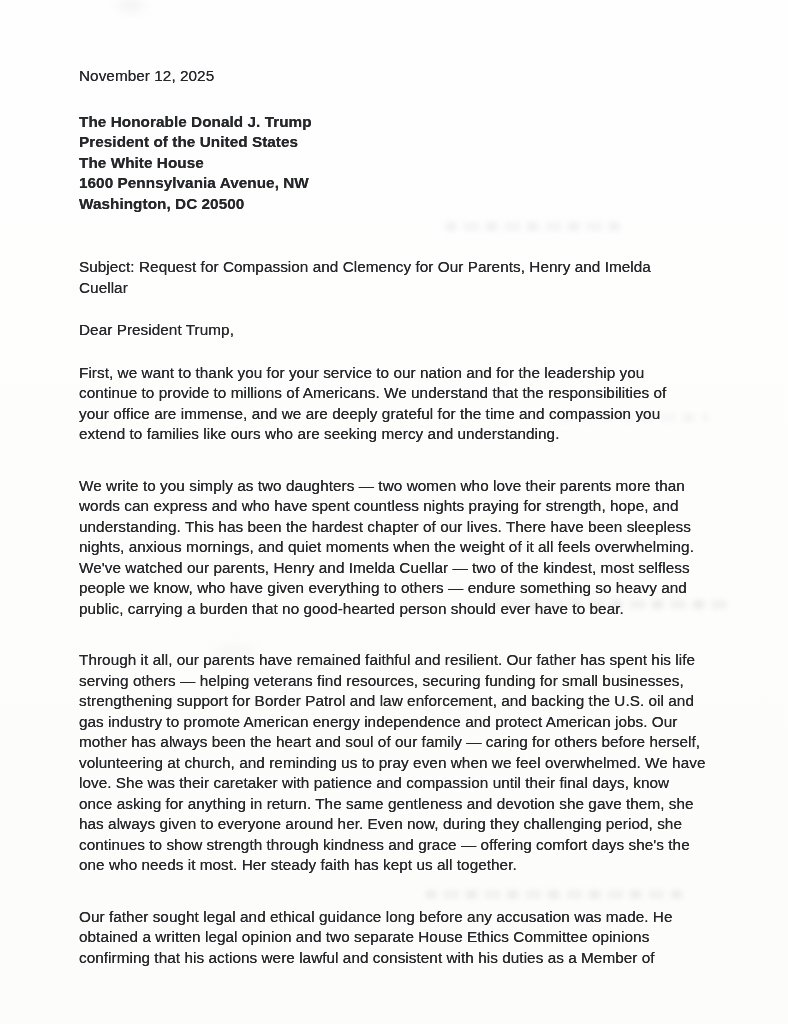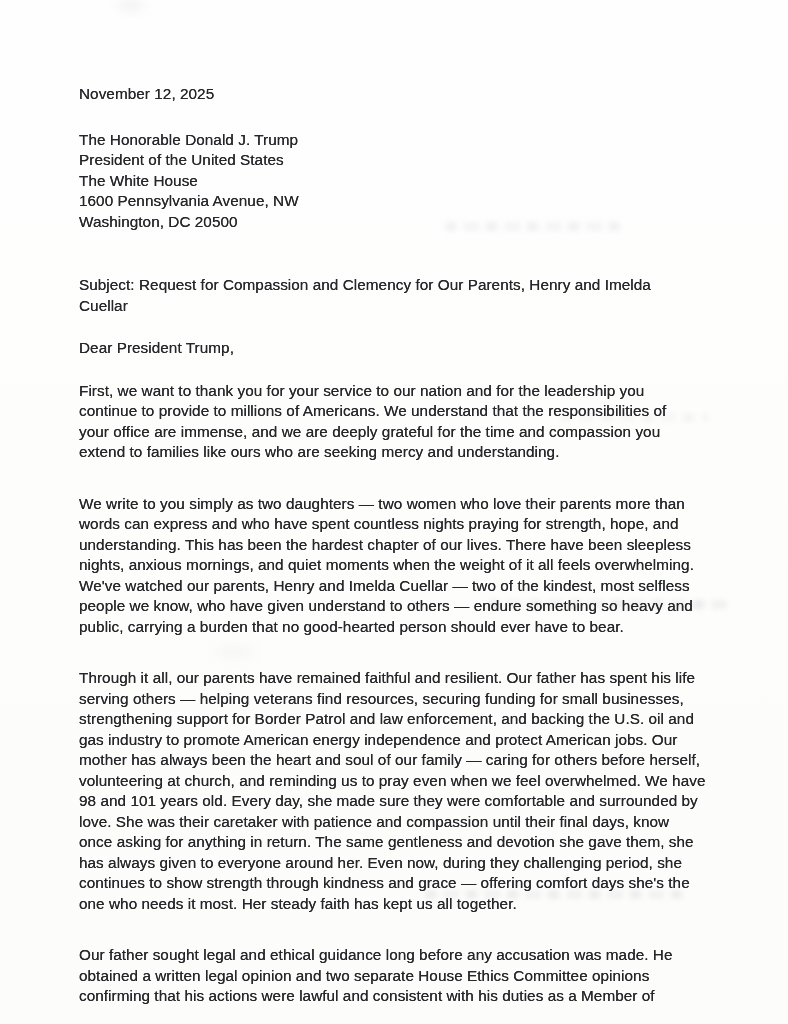--- a/index.html
+++ b/index.html
@@ -13,32 +13,32 @@
     height: 1024px;
     margin: 0 auto;
     background: linear-gradient(180deg, #fefefe 0%, #fdfdfc 55%, #fcfcfb 100%);
     overflow: hidden;
     font-family: "Liberation Sans", "DejaVu Sans", sans-serif;
     color: #222326;
   }
   .content {
     position: absolute;
     left: 79px;
-    top: 84px;
+    top: 66px;
     width: 660px;
     font-size: 15.3px;
     line-height: 20.5px;
     letter-spacing: 0.05px;
     
     text-shadow: 0 0 0.55px rgba(20, 20, 22, 0.85);
     color: #26272b;
   }
   .line { white-space: nowrap; }
   .date-line { margin: 0; }
-  .address-block { margin-top: 25px; }
+  .address-block { margin-top: 25px; font-weight: bold; }
   .subject-block { margin-top: 43px; }
   .salutation-line { margin-top: 22px; }
   .body-blocks .para { margin-top: 31px; }
   .body-blocks .para:first-child { margin-top: 22px; }
 
   
   .artifact {
     position: absolute;
     height: 9px;
     border-radius: 5px;
@@ -104,31 +104,30 @@
           <div class="line">continue to provide to millions of Americans. We understand that the responsibilities of</div>
           <div class="line">your office are immense, and we are deeply grateful for the time and compassion you</div>
           <div class="line">extend to families like ours who are seeking mercy and understanding.</div>
         </div>
         <div class="para">
           <div class="line">We write to you simply as two daughters — two women who love their parents more than</div>
           <div class="line">words can express and who have spent countless nights praying for strength, hope, and</div>
           <div class="line">understanding. This has been the hardest chapter of our lives. There have been sleepless</div>
           <div class="line">nights, anxious mornings, and quiet moments when the weight of it all feels overwhelming.</div>
           <div class="line">We've watched our parents, Henry and Imelda Cuellar — two of the kindest, most selfless</div>
-          <div class="line">people we know, who have given understand to others — endure something so heavy and</div>
+          <div class="line">people we know, who have given everything to others — endure something so heavy and</div>
           <div class="line">public, carrying a burden that no good-hearted person should ever have to bear.</div>
         </div>
         <div class="para">
           <div class="line">Through it all, our parents have remained faithful and resilient. Our father has spent his life</div>
           <div class="line">serving others — helping veterans find resources, securing funding for small businesses,</div>
           <div class="line">strengthening support for Border Patrol and law enforcement, and backing the U.S. oil and</div>
           <div class="line">gas industry to promote American energy independence and protect American jobs. Our</div>
           <div class="line">mother has always been the heart and soul of our family — caring for others before herself,</div>
           <div class="line">volunteering at church, and reminding us to pray even when we feel overwhelmed. We have</div>
-          <div class="line">98 and 101 years old. Every day, she made sure they were comfortable and surrounded by</div>
           <div class="line">love. She was their caretaker with patience and compassion until their final days, know</div>
           <div class="line">once asking for anything in return. The same gentleness and devotion she gave them, she</div>
           <div class="line">has always given to everyone around her. Even now, during they challenging period, she</div>
           <div class="line">continues to show strength through kindness and grace — offering comfort days she's the</div>
           <div class="line">one who needs it most. Her steady faith has kept us all together.</div>
         </div>
         <div class="para">
           <div class="line">Our father sought legal and ethical guidance long before any accusation was made. He</div>
           <div class="line">obtained a written legal opinion and two separate House Ethics Committee opinions</div>
           <div class="line">confirming that his actions were lawful and consistent with his duties as a Member of</div>

